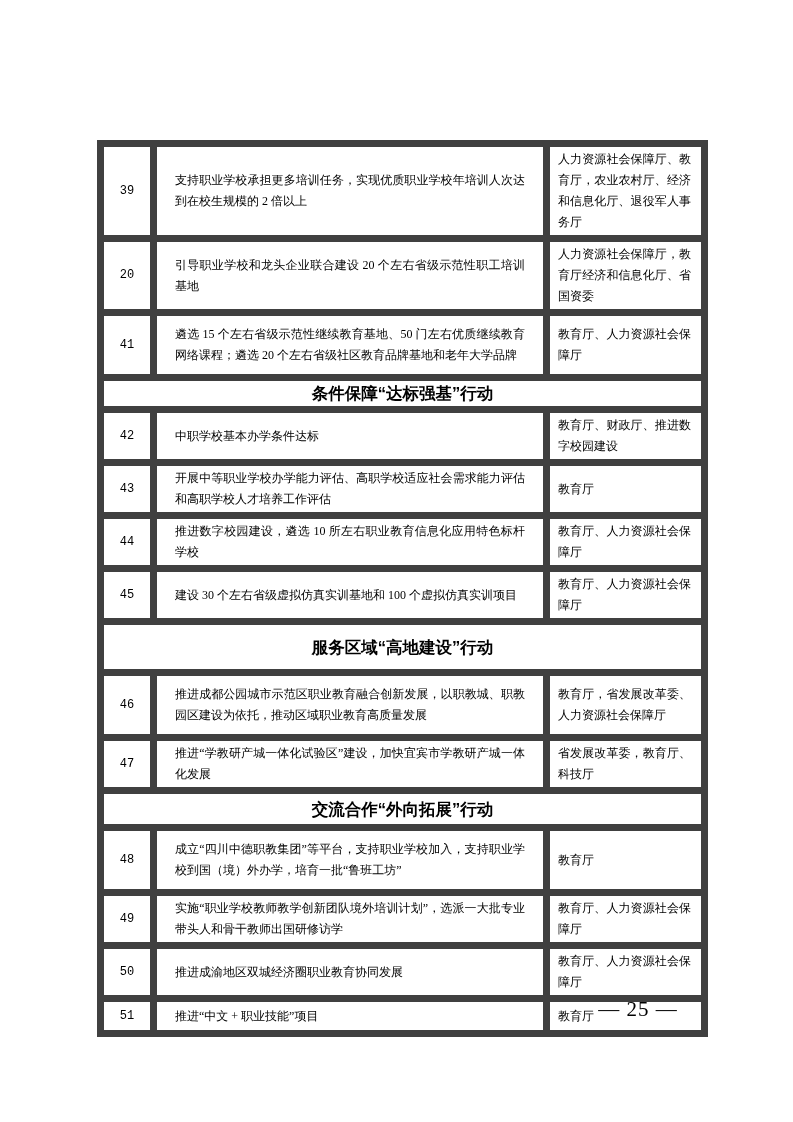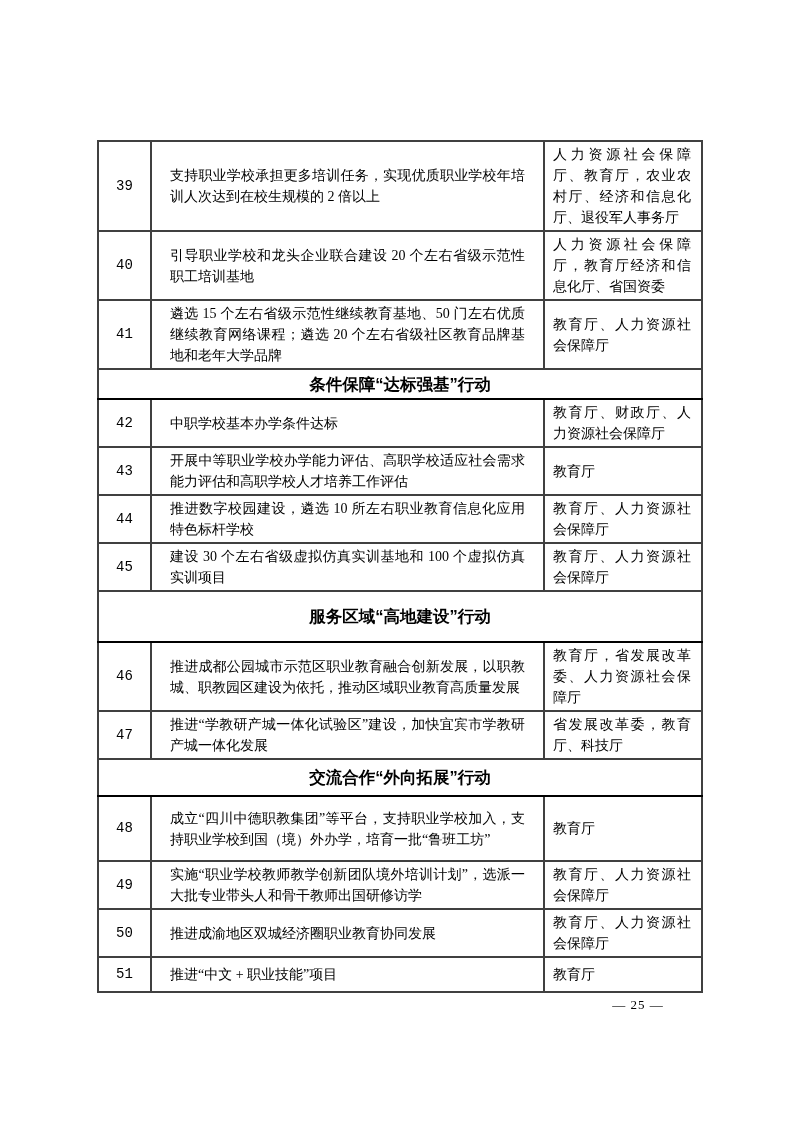--- a/index.html
+++ b/index.html
@@ -19,22 +19,22 @@
     top: 140px;
     width: 604px;
     border-collapse: collapse;
     table-layout: fixed;
     border: 2px solid #000000;
   }
   .doc-table col.c-num  { width: 53px; }
   .doc-table col.c-task { width: 393px; }
   .doc-table col.c-dept { width: 158px; }
   .doc-table td {
-    border: 2px solid #404040;
-    font-size: 14px;
+    border: 7px solid #404040;
+    font-size: 12px;
     line-height: 21px;
     vertical-align: middle;
     overflow: hidden;
   }
   td.num-cell {
     text-align: center;
     font-family: Liberation Mono, monospace;
   }
   td.task-cell {
     text-align: justify;
@@ -52,21 +52,21 @@
     font-weight: bold;
     font-size: 16.5px;
     padding: 2px 4px;
   }
   .page-number {
     position: absolute;
     top: 997px;
     left: 586px;
     width: 104px;
     text-align: center;
-    font-size: 13px;
+    font-size: 21px;
     letter-spacing: 1px;
     font-family: "Liberation Serif", "DejaVu Serif", serif;
   }
 </style>
 </head>
 <body>
 
 <div class="page">
   <table class="doc-table">
     <colgroup>
@@ -74,36 +74,36 @@
       <col class="c-task">
       <col class="c-dept">
     </colgroup>
     <tbody id="table-body">
         <tr style="height: 85px;">
           <td class="num-cell">39</td>
           <td class="task-cell">支持职业学校承担更多培训任务，实现优质职业学校年培训人次达到在校生规模的 2 倍以上</td>
           <td class="dept-cell">人力资源社会保障厅、教育厅，农业农村厅、经济和信息化厅、退役军人事务厅</td>
         </tr>
         <tr style="height: 64px;">
-          <td class="num-cell">40</td>
+          <td class="num-cell">20</td>
           <td class="task-cell">引导职业学校和龙头企业联合建设 20 个左右省级示范性职工培训基地</td>
           <td class="dept-cell">人力资源社会保障厅，教育厅经济和信息化厅、省国资委</td>
         </tr>
         <tr style="height: 65px;">
           <td class="num-cell">41</td>
           <td class="task-cell">遴选 15 个左右省级示范性继续教育基地、50 门左右优质继续教育网络课程；遴选 20 个左右省级社区教育品牌基地和老年大学品牌</td>
           <td class="dept-cell">教育厅、人力资源社会保障厅</td>
         </tr>
         <tr class="section-row" style="height: 30px; padding-left: 36px;">
           <td colspan="3">条件保障“达标强基”行动</td>
         </tr>
         <tr style="height: 42px;">
           <td class="num-cell">42</td>
           <td class="task-cell">中职学校基本办学条件达标</td>
-          <td class="dept-cell">教育厅、财政厅、人力资源社会保障厅</td>
+          <td class="dept-cell">教育厅、财政厅、推进数字校园建设</td>
         </tr>
         <tr style="height: 47px;">
           <td class="num-cell">43</td>
           <td class="task-cell">开展中等职业学校办学能力评估、高职学校适应社会需求能力评估和高职学校人才培养工作评估</td>
           <td class="dept-cell">教育厅</td>
         </tr>
         <tr style="height: 44px;">
           <td class="num-cell">44</td>
           <td class="task-cell">推进数字校园建设，遴选 10 所左右职业教育信息化应用特色标杆学校</td>
           <td class="dept-cell">教育厅、人力资源社会保障厅</td>

